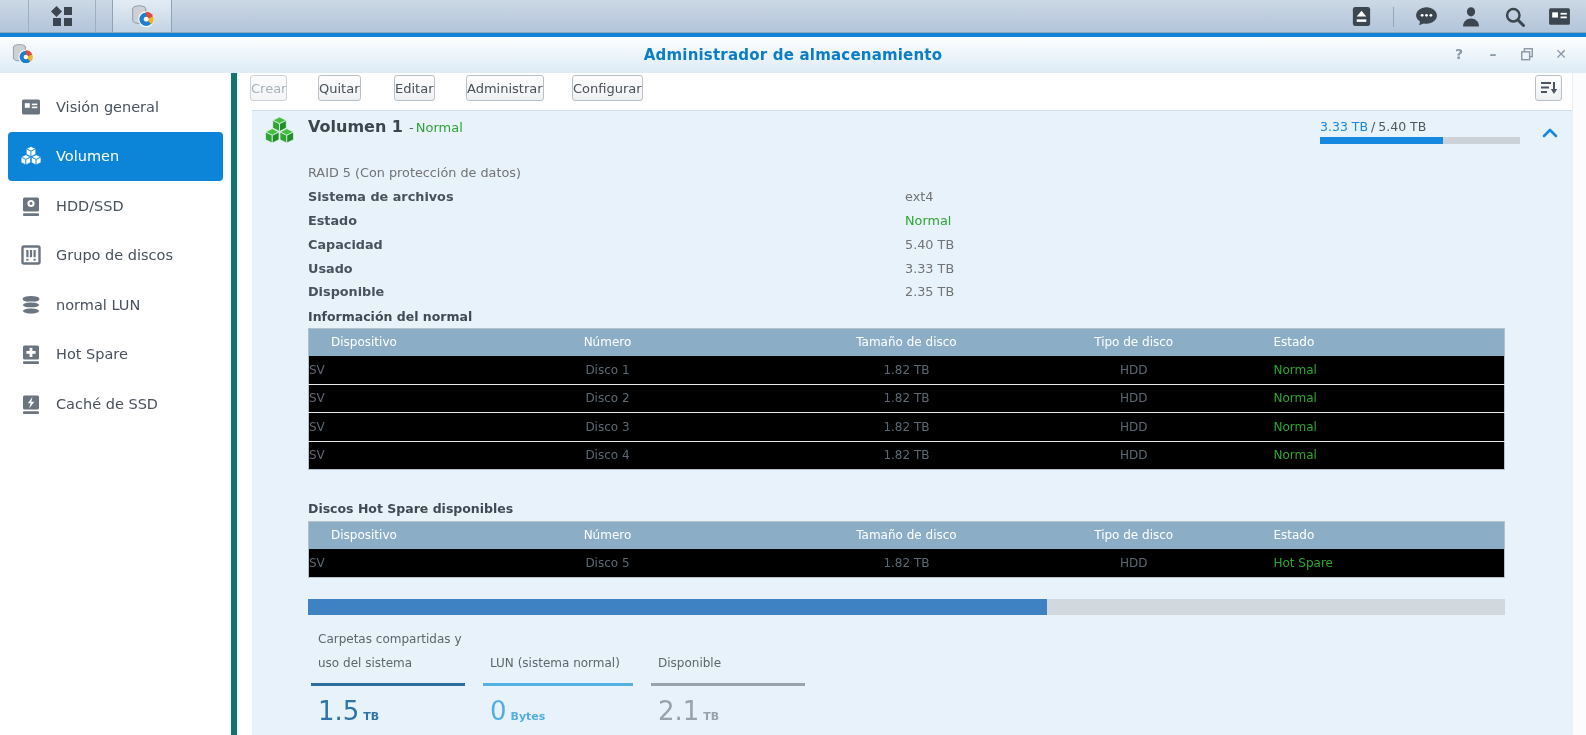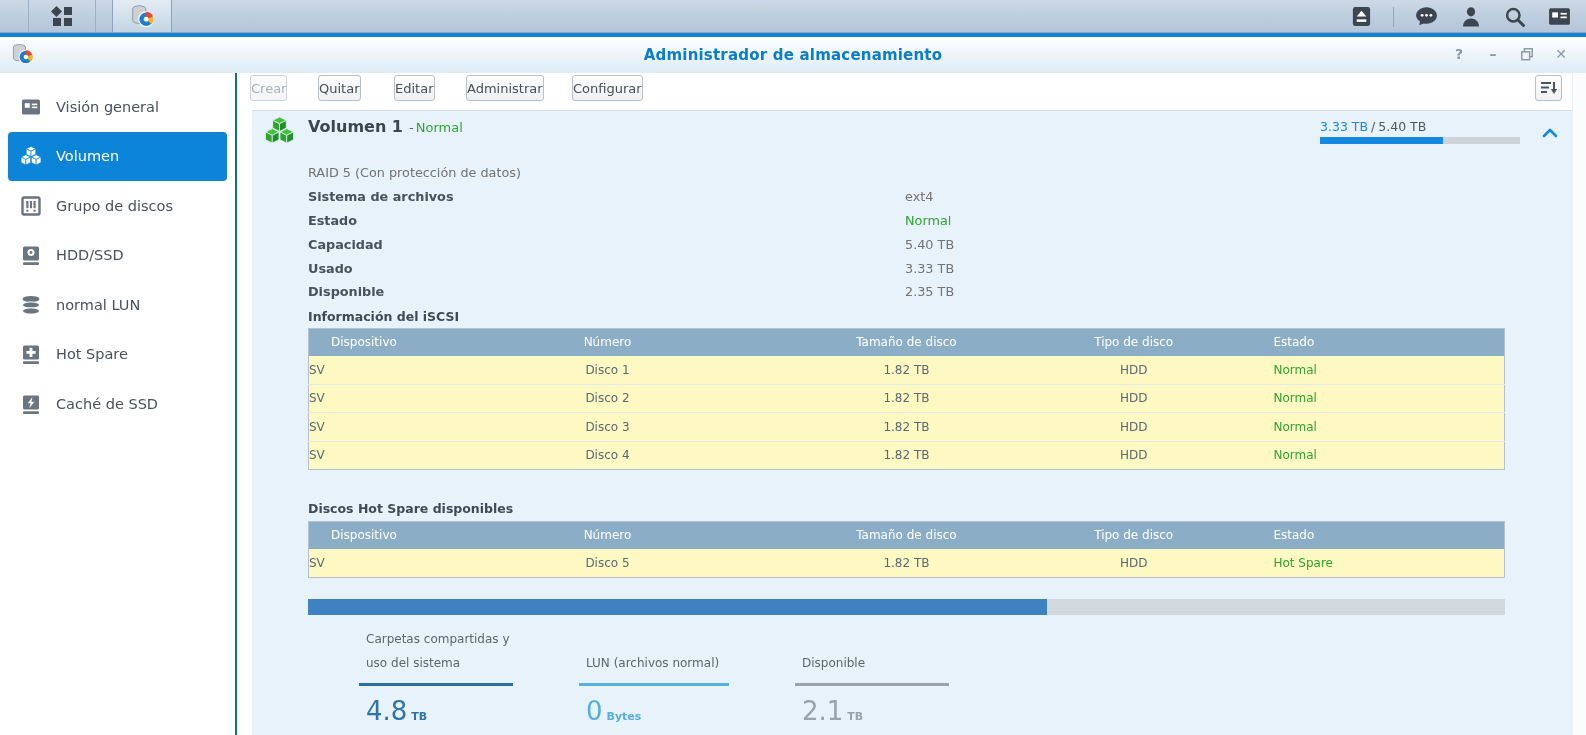--- a/index.html
+++ b/index.html
@@ -24,21 +24,21 @@
     background:linear-gradient(#fdfefe,#dcebf6); }
   .win-appicon { position:absolute; left:10px; top:5px; }
   .win-title { position:absolute; left:0; top:9px; width:100%; text-align:center;
     font-size:15px; font-weight:bold; color:#0d7dc6; letter-spacing:.2px; }
   .win-ctrls { position:absolute; right:16px; top:8px; display:flex; gap:16px; align-items:center; }
   .wc { width:18px; height:18px; display:flex; align-items:center; justify-content:center;
     color:#8a97a5; font-size:14px; font-weight:bold; cursor:pointer; }
 
   
   .sidebar { position:absolute; left:0; top:73px; width:237px; height:662px;
-    background:#fff; border-right:2px solid #0f766e; padding-top:9px; }
+    background:#fff; border-right:6px solid #0f766e; padding-top:9px; }
   .side-item { height:49.5px; margin:0 8px; display:flex; align-items:center; gap:13px;
     padding-left:11px; border-radius:4px; cursor:pointer; color:#49525c; font-size:14.5px; }
   .side-item .sicon { width:24px; display:flex; justify-content:center; }
   .side-item.sel { background:#0c84d8; color:#fff; }
 
   
   .toolbar { position:absolute; left:237px; top:73px; width:1349px; height:37px; background:#fff; }
   .tbar-btn { position:absolute; top:2px; height:26px; padding:0 0; font-size:13px; color:#4a5056;
     background:linear-gradient(#fdfdfd,#eef1f3); border:1px solid #b8c0c8; border-radius:3px;
     display:flex; align-items:center; cursor:pointer; font-family:inherit; }
@@ -67,38 +67,38 @@
   .drow { display:grid; grid-template-columns:597px 1fr; height:23.8px; align-items:center; }
   .dlabel { font-weight:bold; color:#47525e; }
   .dvalue { color:#737373; }
   .dvalue.green, td.green { color:#2fa432; }
 
   .sect-title { position:absolute; font-size:12.5px; font-weight:bold; color:#3f4a55; }
   .t1-title { left:56px; top:198px; }
   .t2-title { left:56px; top:390px; }
 
   table.disk { position:absolute; left:56px; width:1197px; border-collapse:collapse;
-    background:#fef9c3; border:1px solid #b5c1ca; font-size:12px; color:#5d6874; table-layout:fixed; }
+    background:#000000; border:1px solid #b5c1ca; font-size:12px; color:#5d6874; table-layout:fixed; }
   table.disk.t1 { top:217px; }
   table.disk.t2 { top:410px; }
   table.disk th { background:#8badc6; color:#fff; font-weight:normal; height:27px; }
   table.disk td { height:28.5px; border-bottom:1px solid #e6e9ec; }
   table.disk tr:last-child td { border-bottom:none; }
   .c1 { width:13%; text-align:left; }
   th.c1 { padding-left:22px; }
   .c2 { width:24%; text-align:center; }
   .c3 { width:26%; text-align:center; }
   .c4 { width:12%; text-align:center; }
   .c5 { width:25%; text-align:left; padding-left:68px; }
 
   .bigbar { position:absolute; left:56px; top:488px; width:1197px; height:16px; background:#d2d9de; }
   .bigbar .fill { height:100%; background:#3f82c4; }
 
   .legend { position:absolute; left:59px; top:512px; display:flex; gap:18px; }
-  .lblock { width:154px; display:flex; flex-direction:column;margin-left:48px; }
+  .lblock { width:154px; display:flex; flex-direction:column; }
   .lblock.mid { width:150px; }
   .llabel { height:52px; display:flex; flex-direction:column; justify-content:flex-end;
     font-size:12px; color:#5c6670; line-height:24px; padding-left:7px; }
   .lline { height:3px; margin-top:8px; }
   .lvalue { margin-top:10px; padding-left:7px; font-size:26px; }
   .lvalue .unit { font-size:11px; font-weight:bold; margin-left:4px; }
   .theme-darkblue .lline { background:#2e6e9e; }
   .theme-darkblue .lvalue { color:#2f74a6; }
   .theme-lightblue .lline { background:#55b1e2; }
   .theme-lightblue .lvalue { color:#55aee0; }
@@ -225,40 +225,40 @@
               <polygon points="-7,-3.5 0,0 0,8 -7,4.5"></polygon>
               <polygon points="7,-3.5 0,0 0,8 7,4.5"></polygon>
           </g>
         </svg>
       </span>
       <span>Volumen</span>
     </div>
     <div class="side-item">
       <span class="sicon">
         <svg width="22" height="22" viewBox="0 0 22 22">
+          <rect x="3" y="2.5" width="16" height="14" rx="1.5" fill="#6b7580"></rect>
+          <circle cx="11" cy="8.5" r="3.6" fill="#fff"></circle>
+          <circle cx="11" cy="8.5" r="1.4" fill="#6b7580"></circle>
+          <rect x="3" y="18.3" width="16" height="2.6" rx="1" fill="#6b7580"></rect>
+        </svg>
+      </span>
+      <span>HDD/SSD</span>
+    </div>
+    <div class="side-item">
+      <span class="sicon">
+        <svg width="22" height="22" viewBox="0 0 22 22">
           <rect x="2.5" y="2.5" width="17" height="17" rx="1.5" fill="none" stroke="#6b7580" stroke-width="2.4"></rect>
           <rect x="6.3" y="6" width="2.2" height="7.2" fill="#6b7580"></rect>
           <rect x="9.9" y="6" width="2.2" height="7.2" fill="#6b7580"></rect>
           <rect x="13.5" y="6" width="2.2" height="7.2" fill="#6b7580"></rect>
           <rect x="6.3" y="14.8" width="2.2" height="1.8" fill="#6b7580"></rect>
           <rect x="13.5" y="14.8" width="2.2" height="1.8" fill="#6b7580"></rect>
         </svg>
       </span>
       <span>Grupo de discos</span>
-    </div>
-    <div class="side-item">
-      <span class="sicon">
-        <svg width="22" height="22" viewBox="0 0 22 22">
-          <rect x="3" y="2.5" width="16" height="14" rx="1.5" fill="#6b7580"></rect>
-          <circle cx="11" cy="8.5" r="3.6" fill="#fff"></circle>
-          <circle cx="11" cy="8.5" r="1.4" fill="#6b7580"></circle>
-          <rect x="3" y="18.3" width="16" height="2.6" rx="1" fill="#6b7580"></rect>
-        </svg>
-      </span>
-      <span>HDD/SSD</span>
     </div>
     <div class="side-item">
       <span class="sicon">
         <svg width="22" height="22" viewBox="0 0 22 22">
           <ellipse cx="11" cy="5" rx="8.5" ry="3.1" fill="#6b7580"></ellipse>
           <ellipse cx="11" cy="11" rx="8.5" ry="3.1" fill="#6b7580" stroke="#fff" stroke-width="1"></ellipse>
           <ellipse cx="11" cy="17" rx="8.5" ry="3.1" fill="#6b7580" stroke="#fff" stroke-width="1"></ellipse>
         </svg>
       </span>
       <span>normal LUN</span>
@@ -360,21 +360,21 @@
       <div class="drow">
           <div class="dlabel">Usado</div>
           <div class="dvalue">3.33 TB</div>
         </div>
       <div class="drow">
           <div class="dlabel">Disponible</div>
           <div class="dvalue">2.35 TB</div>
         </div>
     </div>
 
-    <div class="sect-title t1-title">Información del iSCSI</div>
+    <div class="sect-title t1-title">Información del normal</div>
     <table class="disk t1">
       <thead>
         <tr>
           <th class="c1">Dispositivo</th>
           <th class="c2">Número</th>
           <th class="c3">Tamaño de disco</th>
           <th class="c4">Tipo de disco</th>
           <th class="c5">Estado</th>
         </tr>
       </thead>
@@ -436,25 +436,25 @@
       <div class="fill" style="width: 61.7%;"></div>
     </div>
 
     <div class="legend">
       <div class="lblock theme-darkblue">
         <div class="llabel">
           <span>Carpetas compartidas y</span>
           <span>uso del sistema</span>
         </div>
         <div class="lline"></div>
-        <div class="lvalue"><span>4.8</span><span class="unit">TB</span></div>
+        <div class="lvalue"><span>1.5</span><span class="unit">TB</span></div>
       </div>
       <div class="lblock mid theme-lightblue">
         <div class="llabel">
-          <span>LUN (archivos normal)</span>
+          <span>LUN (sistema normal)</span>
         </div>
         <div class="lline"></div>
         <div class="lvalue"><span>0</span><span class="unit">Bytes</span></div>
       </div>
       <div class="lblock theme-gray">
         <div class="llabel">
           <span>Disponible</span>
         </div>
         <div class="lline"></div>
         <div class="lvalue"><span>2.1</span><span class="unit">TB</span></div>

